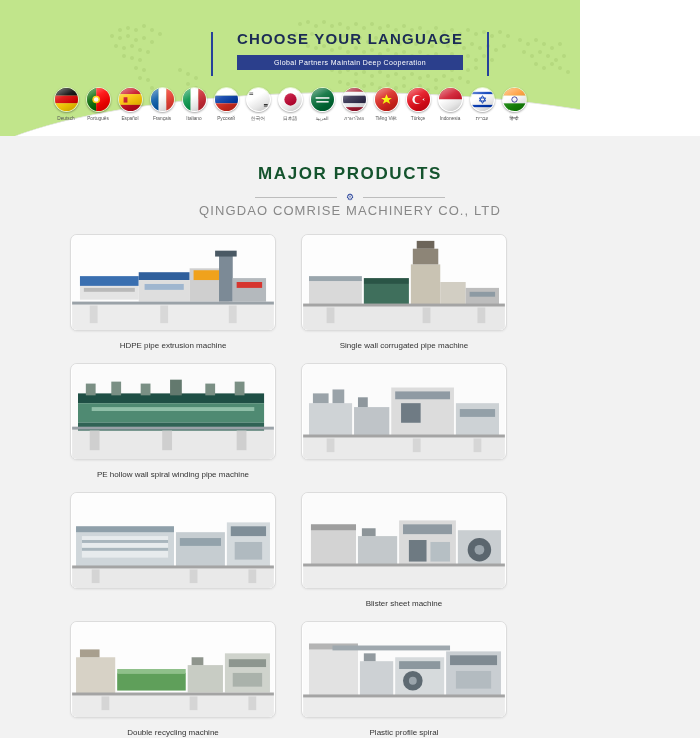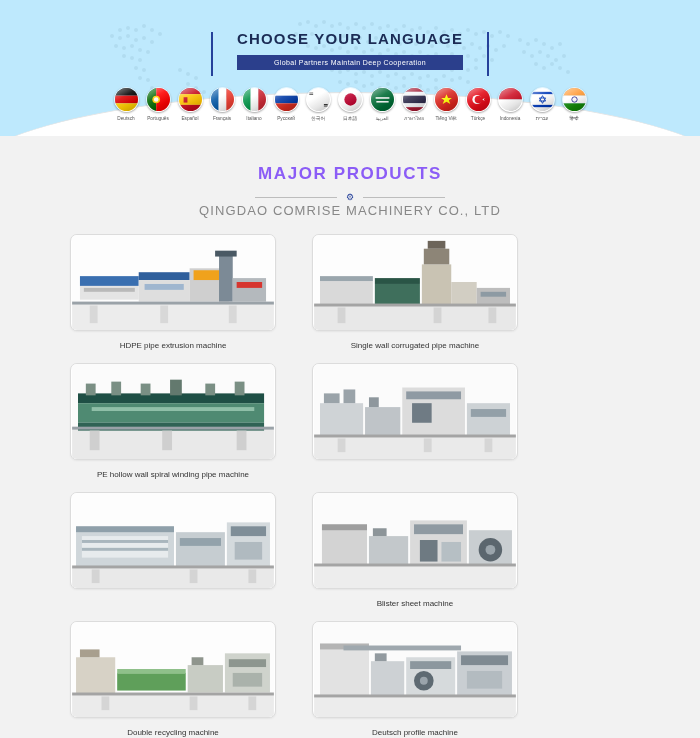--- a/index.html
+++ b/index.html
@@ -12,23 +12,23 @@
   }
   #page {
     position: relative;
     width: 700px; height: 738px;
     background: #ffffff;
   }
 
   
   .lang-banner {
     position: relative;
-    width: 700px;
+    width: 580px;
     height: 136px;
-    background: #7dd3fc;
+    background: #84cc16;
     overflow: hidden;
   }
   .lang-banner .map {
     position: absolute;
     left: 0; top: 0;
     width: 700px; height: 136px;
     opacity: 0.5;
   }
   .lang-banner .curve {
     position: absolute;
@@ -125,21 +125,21 @@
     width: 700px;
     background: #f2f2f2;
     padding: 28px 0 22px 0;
     min-height: 602px;
   }
   .sec-title {
     text-align: center;
     font-size: 17px;
     font-weight: bold;
     letter-spacing: 1.6px;
-    color: #8b5cf6;
+    color: #14532d;
     margin: 0;
     line-height: 20px;
   }
   .sec-divider {
     width: 190px;
     margin: 8px auto 0 auto;
     position: relative;
     height: 10px;
   }
   .sec-divider .ln {
@@ -169,21 +169,21 @@
     color: #888;
     margin-top: 4px;
     line-height: 10px;
   }
 
   .grid {
     width: 560px;
     margin: 18px auto 0 auto;
     display: flex;
     flex-wrap: wrap;
-    gap: 12px 36px;
+    gap: 12px 25px;
   }
   .card {
     width: 206px;
   }
   .card-img {
     width: 206px;
     height: 97px;
     background: #ffffff;
     border: 1px solid #dcdcdc;
     border-radius: 7px;
@@ -776,19 +776,19 @@
             <rect x="98" y="40" width="42" height="8" fill="#8c979e"></rect>
             <circle cx="112" cy="60" r="10" fill="#5e6a72"></circle>
             <circle cx="112" cy="60" r="4" fill="#9aa4ab"></circle>
             <rect x="146" y="30" width="56" height="46" fill="#c9ced2"></rect>
             <rect x="150" y="34" width="48" height="10" fill="#7f8a92"></rect>
             <rect x="156" y="50" width="36" height="18" fill="#b3bbc0"></rect>
             <rect x="30" y="24" width="120" height="5" fill="#9fa8ae"></rect>
             <rect x="0" y="74" width="206" height="3" fill="#a4a4a4"></rect>
           </svg>
         </div>
-        <div class="card-label">Deutsch profile machine</div>
+        <div class="card-label">Plastic profile spiral</div>
       </div>
 
     </div>
   </div>
 
 </div>
 
 </body></html>

